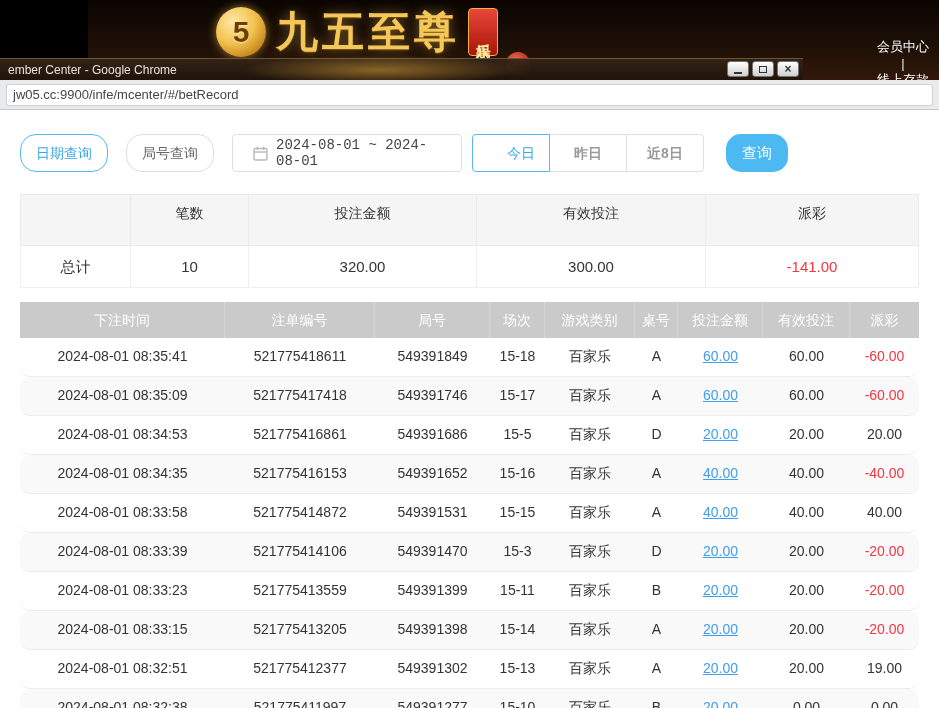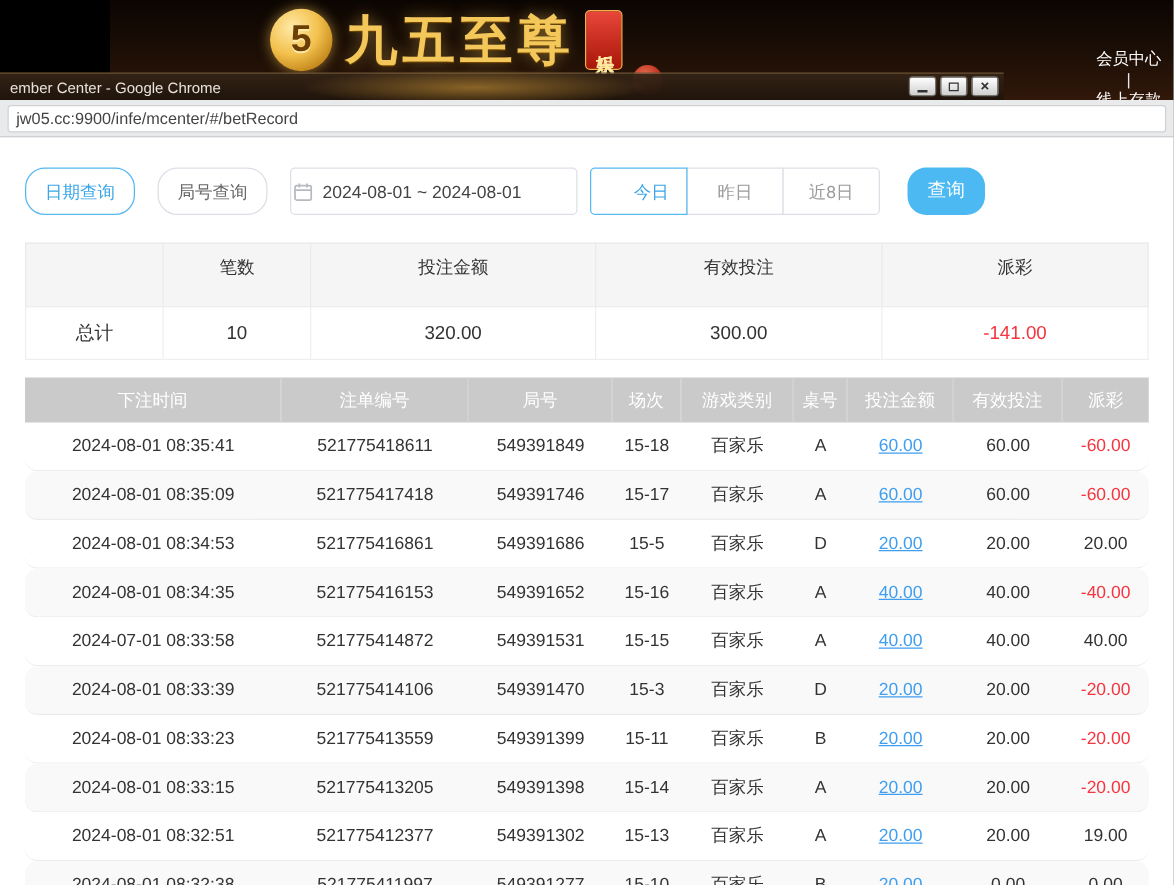--- a/index.html
+++ b/index.html
@@ -56,26 +56,26 @@
   
   #content { position:absolute; top:110px; left:0; width:939px; bottom:0; background:#fff; z-index:2; }
 
   
   #filters { display:flex; align-items:center; margin:24px 20px 0 20px; }
   .btn { height:38px; line-height:36px; padding:0 15px; background:#fff; border:1px solid #dcdfe6;
     border-radius:16px; font-size:14px; color:#666; cursor:pointer; text-align:center; }
   .btn.blue-outline { border-color:#57b8f2; color:#3aa5e8; }
   #tab-round { margin-left:18px; }
   #date-range { margin-left:18px; width:230px; height:38px; border:1px solid #dcdfe6; border-radius:4px;
-    display:flex; align-items:center; padding:0 2px; font-size:14px; color:#444; cursor:pointer; }
+    display:flex; align-items:center; padding:0 20px; font-size:14px; color:#444; cursor:pointer;font-family:Liberation Mono, monospace; }
   #date-range svg { margin-right:8px; flex:none; }
   #quick-group { display:flex; margin-left:10px; }
   .quick { width:78px; height:38px; line-height:36px; text-align:center; background:#fff;
     border:1px solid #dcdfe6; font-size:14px; color:#9a9a9a; cursor:pointer; }
-  .quick + .quick { margin-left:-1px; }
+  .quick + .quick { margin-left:-1px;font-weight:bold; }
   .quick.first { border-radius:4px 0 0 4px;padding-left:20px; }
   .quick.last  { border-radius:0 4px 4px 0; }
   .quick.active { border-color:#57b8f2; color:#3aa5e8; position:relative; z-index:1; }
   #search-btn { margin-left:22px; width:62px; height:38px; line-height:38px; text-align:center;
     background:#4cb9f2; color:#fff; border:none; border-radius:15px; font-size:15px; cursor:pointer; }
 
   
   .sum-grid { display:grid; grid-template-columns:110px 118px 228px 229px 214px; }
   #summary { margin:22px 20px 0 20px; width:899px; }
   #summary .sh { background:#f5f5f5; height:52px; line-height:37px; text-align:center; font-size:14px;
@@ -232,21 +232,21 @@
             <div class="td td-order_no">521775416153</div>
             <div class="td td-round_no">549391652</div>
             <div class="td td-session">15-16</div>
             <div class="td td-game">百家乐</div>
             <div class="td td-table_no">A</div>
             <div class="td td-amount">40.00</div>
             <div class="td td-valid">40.00</div>
             <div class="td td-payout neg">-40.00</div>
           </div>
           <div class="tr bet-grid">
-            <div class="td td-time">2024-07-01 08:33:58</div>
+            <div class="td td-time">2024-08-01 08:33:58</div>
             <div class="td td-order_no">521775414872</div>
             <div class="td td-round_no">549391531</div>
             <div class="td td-session">15-15</div>
             <div class="td td-game">百家乐</div>
             <div class="td td-table_no">A</div>
             <div class="td td-amount">40.00</div>
             <div class="td td-valid">40.00</div>
             <div class="td td-payout">40.00</div>
           </div>
           <div class="tr bet-grid alt">

